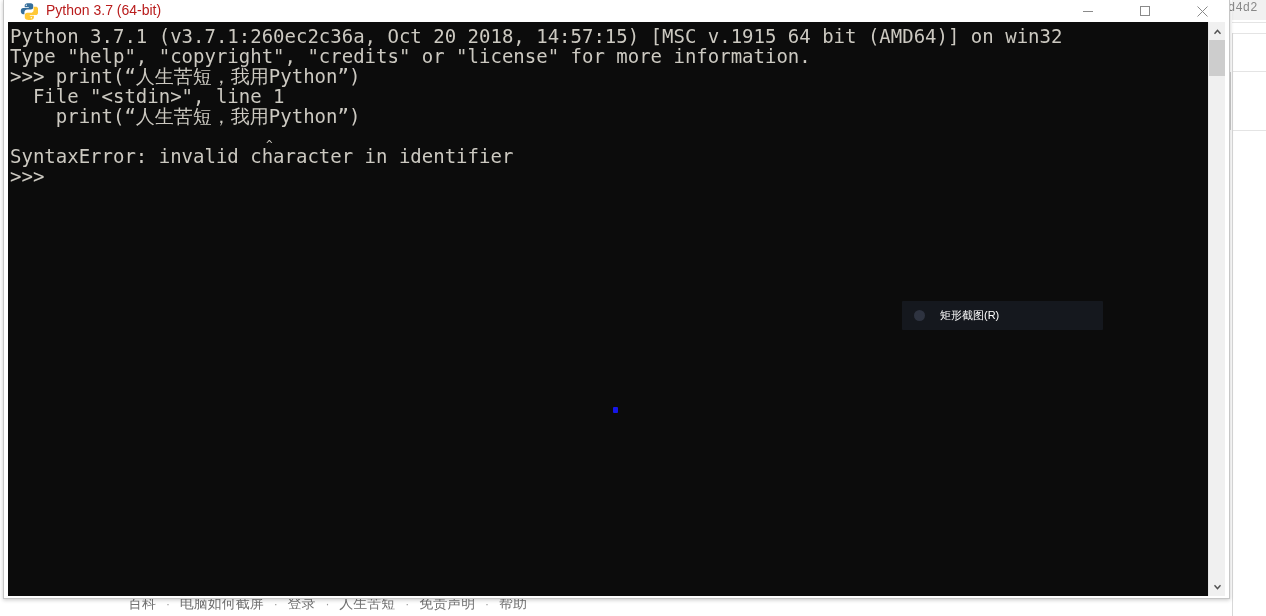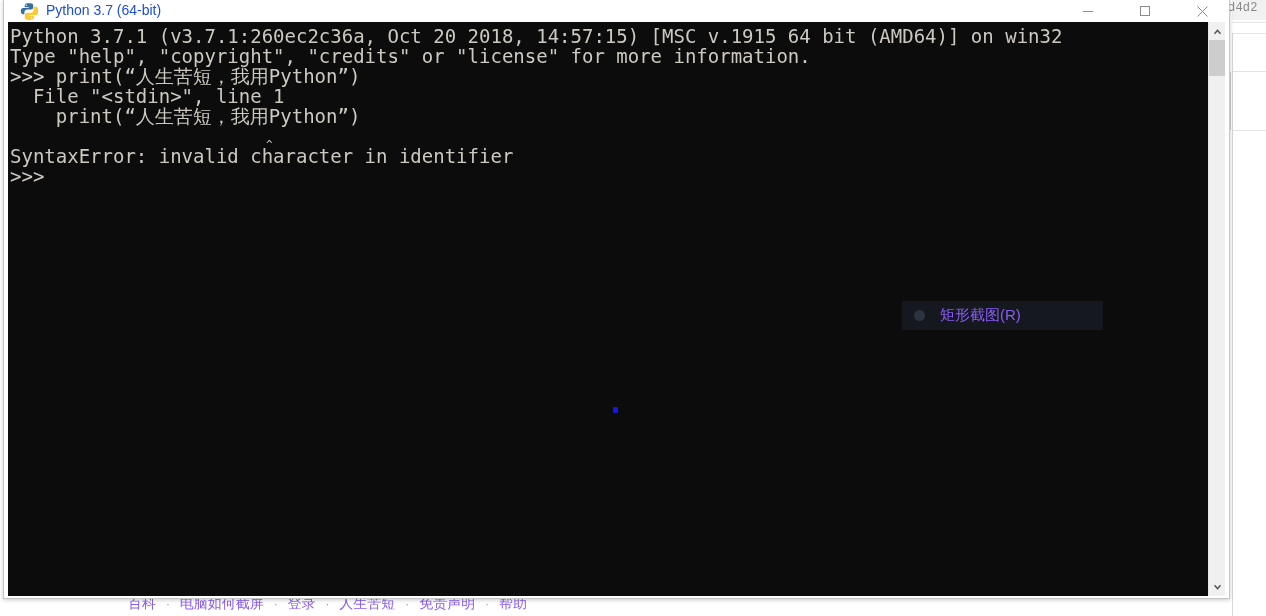--- a/index.html
+++ b/index.html
@@ -59,21 +59,21 @@
   #footer-links {
     position: absolute;
     left: 128px;
     top: 595px;
     font-size: 14px;
     color: #2b3edb;
     white-space: nowrap;
     font-family: "Liberation Sans", "DejaVu Sans", sans-serif;
   }
   #footer-links .flink {
-    color: #8b5cf6;
+    color: #737373;
     text-decoration: none;
     cursor: pointer;
   }
   #footer-links .fsep {
     color: #9a9a9a;
     margin: 0 6px;
     font-size: 12px;
   }
 
   
@@ -104,21 +104,21 @@
     left: 16px;
     top: 2px;
     width: 18px;
     height: 18px;
   }
   #window-title {
     position: absolute;
     left: 42px;
     top: 2px;
     font-size: 14px;
-    color: #1d4ed8;
+    color: #b91c1c;
     font-family: "Liberation Sans", sans-serif;
     white-space: nowrap;
   }
   .winbtn {
     position: absolute;
     top: 0;
     width: 46px;
     height: 22px;
     display: flex;
     align-items: center;
@@ -186,22 +186,22 @@
   #snip-popup-icon {
     width: 11px;
     height: 11px;
     border-radius: 50%;
     background: #2e3340;
     margin-left: 12px;
     flex: none;
   }
   #snip-popup-label {
     margin-left: 15px;
-    font-size: 15px;
-    color: #8b5cf6;
+    font-size: 11px;
+    color: #ffffff;
     font-family: "Liberation Sans", "DejaVu Sans", sans-serif;
     white-space: nowrap;
   }
 
   
   #console-scrollbar {
     position: absolute;
     right: 4px;
     top: 22px;
     width: 17px;

